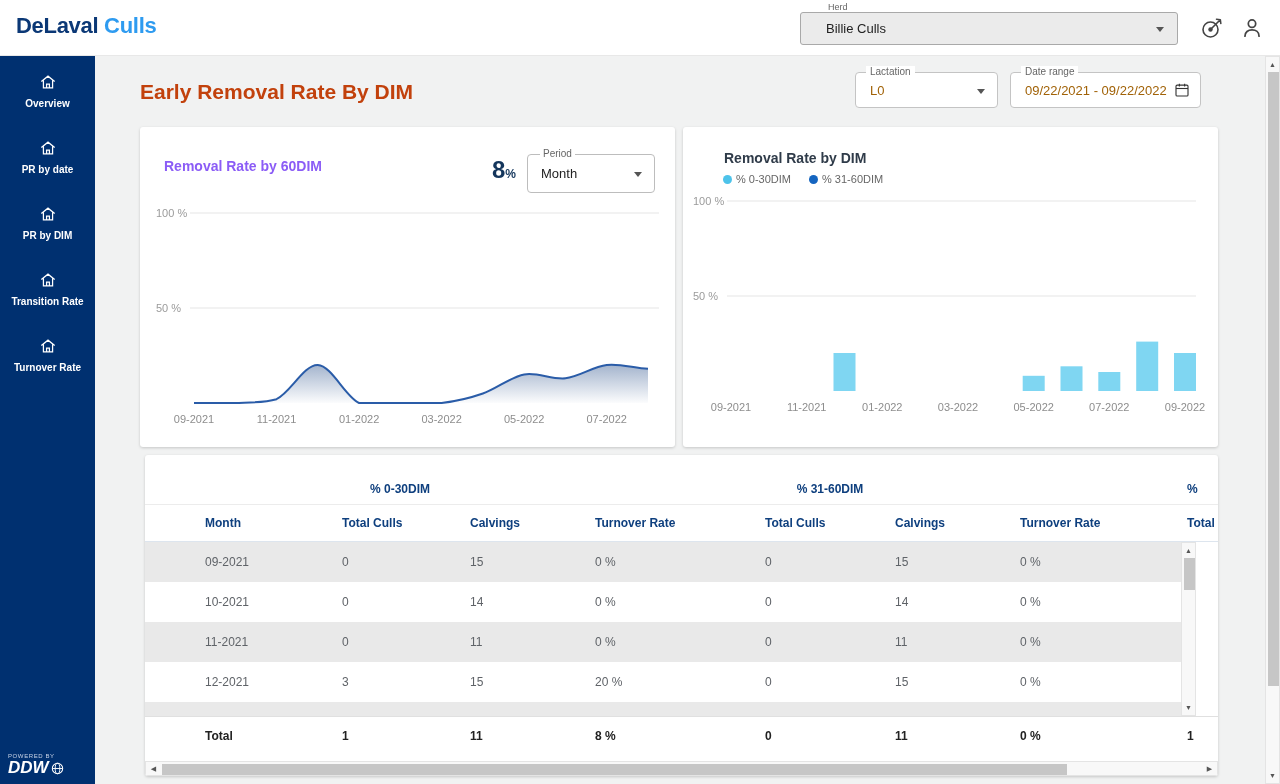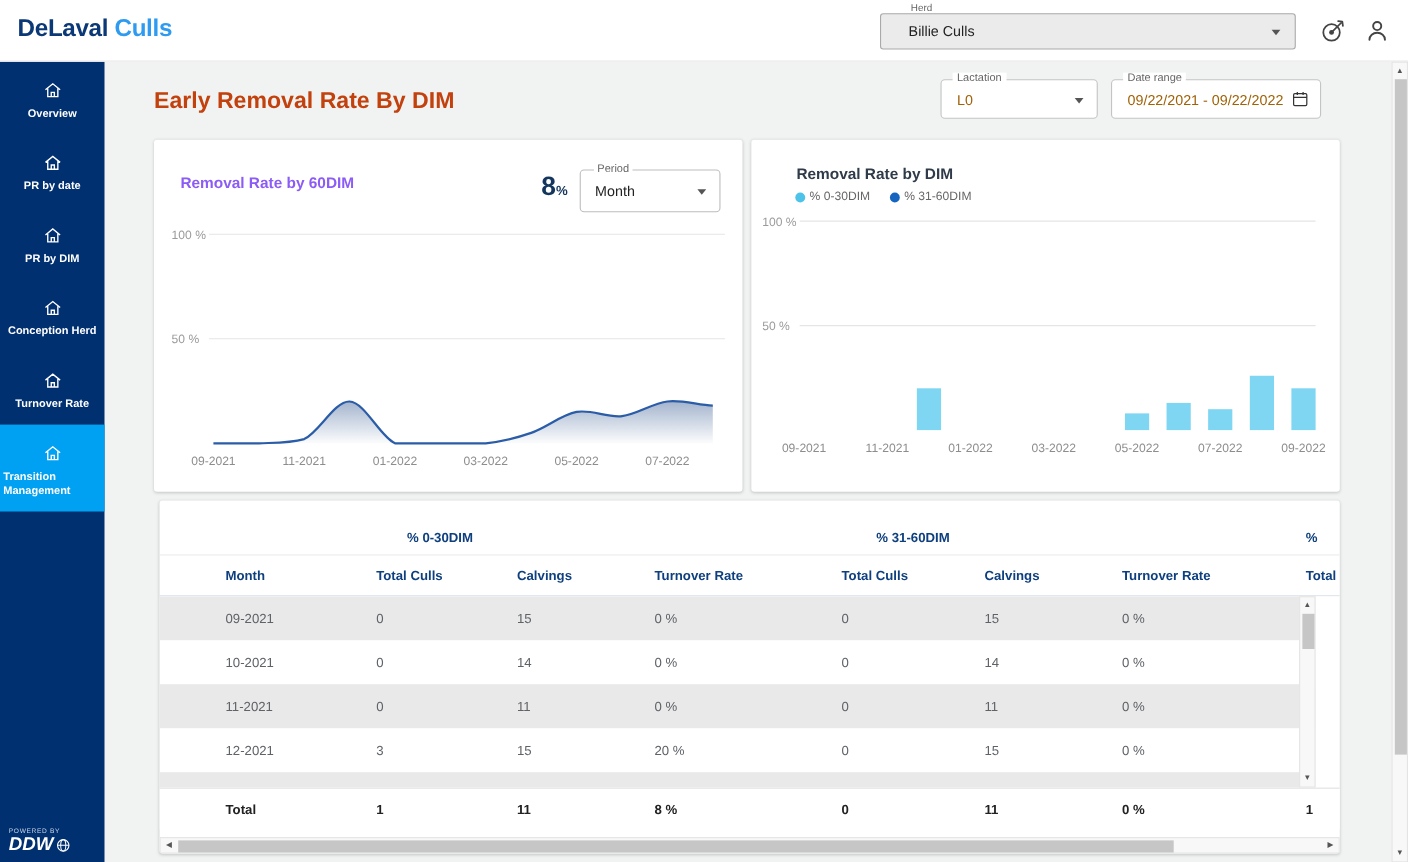--- a/index.html
+++ b/index.html
@@ -17,21 +17,21 @@
   .herd .caret{right:13px;top:14px}
   .icon-btn{position:absolute;top:13px;width:30px;height:30px;cursor:pointer;display:flex;align-items:center;justify-content:center}
   #goal-btn{left:1197px}
   #account-btn{left:1237px}
 
   
   .sidebar{position:absolute;left:0;top:56px;width:95px;height:728px;background:#003070;z-index:15}
   .nav-item{display:flex;flex-direction:column;align-items:center;padding:16px 3px 12px;cursor:pointer}
   .nav-item.active{background:#00a1f3}
   .nav-icon{width:20px;height:20px;margin-bottom:5px}
-  .nav-label{font-size:10px;font-weight:bold;color:#fff;text-align:left;line-height:13px}
+  .nav-label{font-size:10px;font-weight:bold;color:#fff;text-align:right;line-height:13px}
   .sidebar-foot{position:absolute;bottom:7px;left:8px;color:#fff}
   .powered{font-size:6px;letter-spacing:.6px;color:#c7d3e6}
   .ddw{font-size:17px;font-weight:bold;font-style:italic;display:flex;align-items:center;gap:2px;line-height:18px}
 
   
   .main{position:absolute;left:95px;top:56px;width:1170px;height:728px}
   .page-title{position:absolute;left:45px;top:24px;font-size:21px;font-weight:bold;color:#c2410c}
 
   .filter{position:absolute;background:#fff;border:1px solid #c4c4c4;border-radius:4px;height:36px;cursor:pointer}
   .flabel{position:absolute;top:-7px;left:10px;background:#fff;padding:0 4px;font-size:10px;color:#666}
@@ -138,33 +138,27 @@
   <div class="nav-item">
     <svg class="nav-icon" viewBox="0 0 24 24">
         <path d="M4 11.5 L12 5 L20 11.5 M6.5 10.2 V19 h11 V10.2 M10.3 19 v-4.6 h3.4 V19" fill="none" stroke="#fff" stroke-width="1.5"></path>
       </svg>
     <div class="nav-label">PR by DIM</div>
   </div>
   <div class="nav-item">
     <svg class="nav-icon" viewBox="0 0 24 24">
         <path d="M4 11.5 L12 5 L20 11.5 M6.5 10.2 V19 h11 V10.2 M10.3 19 v-4.6 h3.4 V19" fill="none" stroke="#fff" stroke-width="1.5"></path>
       </svg>
-    <div class="nav-label">Conception Herd</div>
+    <div class="nav-label">Transition Rate</div>
   </div>
   <div class="nav-item">
     <svg class="nav-icon" viewBox="0 0 24 24">
         <path d="M4 11.5 L12 5 L20 11.5 M6.5 10.2 V19 h11 V10.2 M10.3 19 v-4.6 h3.4 V19" fill="none" stroke="#fff" stroke-width="1.5"></path>
       </svg>
     <div class="nav-label">Turnover Rate</div>
-  </div>
-  <div class="nav-item active">
-    <svg class="nav-icon" viewBox="0 0 24 24">
-        <path d="M4 11.5 L12 5 L20 11.5 M6.5 10.2 V19 h11 V10.2 M10.3 19 v-4.6 h3.4 V19" fill="none" stroke="#fff" stroke-width="1.5"></path>
-      </svg>
-    <div class="nav-label">Transition Management</div>
   </div>
   <div class="sidebar-foot">
     <div class="powered">POWERED BY</div>
     <div class="ddw">
         <span>DDW</span>
       <svg width="13" height="13" viewBox="0 0 14 14">
         <circle cx="7" cy="7" r="5.6" fill="none" stroke="#fff" stroke-width="1.1"></circle>
         <ellipse cx="7" cy="7" rx="2.5" ry="5.6" fill="none" stroke="#fff" stroke-width="1"></ellipse>
         <line x1="1.4" y1="7" x2="12.6" y2="7" stroke="#fff" stroke-width="1"></line>
       </svg>

